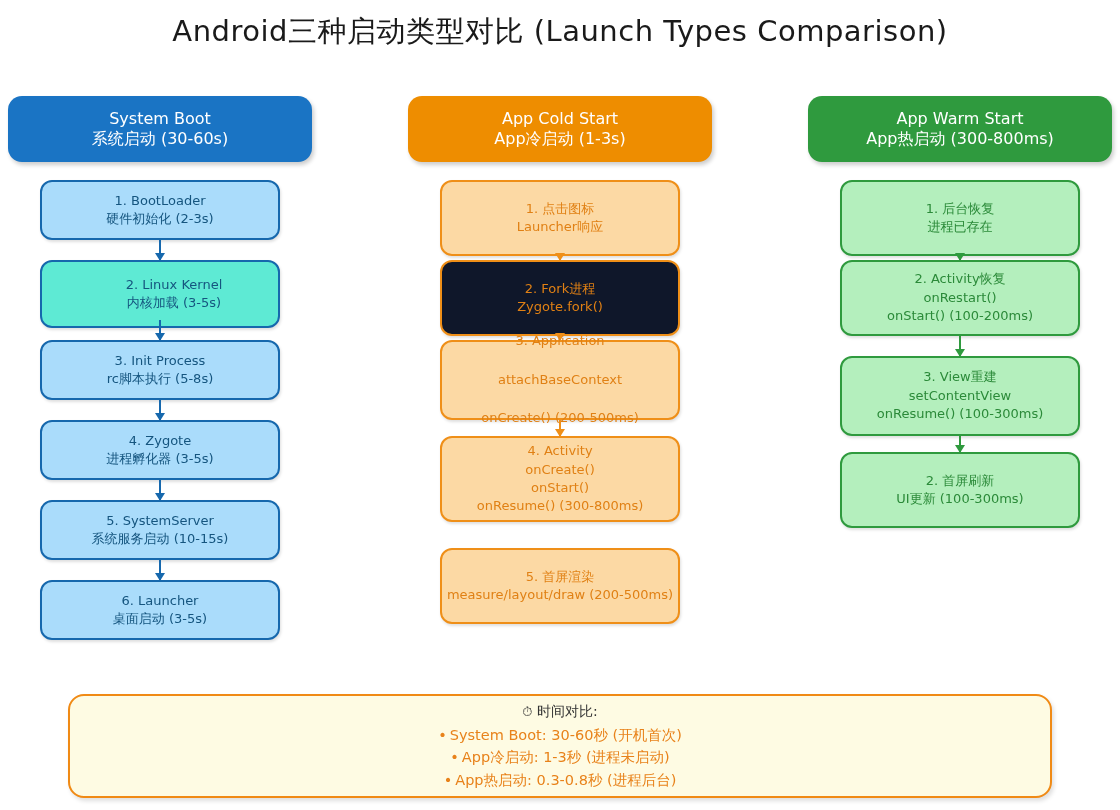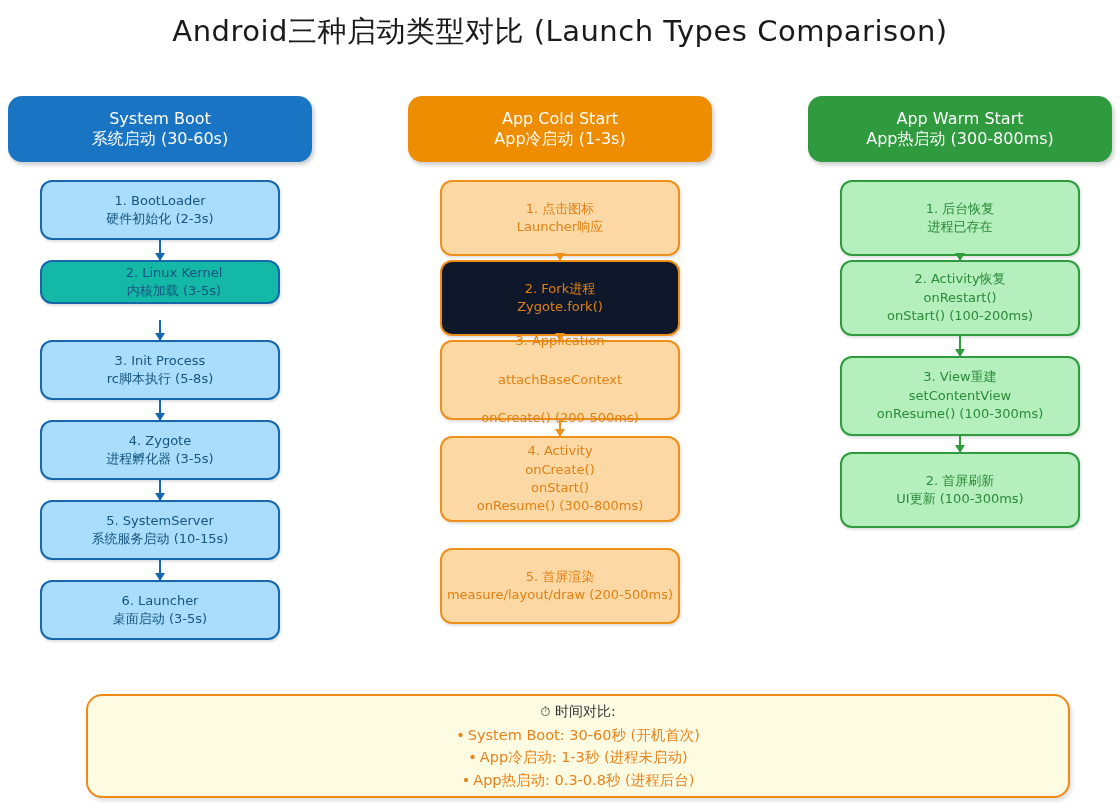--- a/index.html
+++ b/index.html
@@ -112,21 +112,20 @@
     box-sizing: border-box;
     border: 2px solid #f08a15;
     border-radius: 16px;
     background: #fefbe3;
     box-shadow: 2px 3px 4px rgba(0,0,0,.13);
     display: flex;
     flex-direction: column;
     align-items: center;
     justify-content: center;
     padding-top: 2px;
-    margin-left: 18px;
   }
   #summary-panel .s-head {
     font-size: 14px;
     color: #333333;
     margin-bottom: 3px;
   }
   #summary-panel .s-line {
     font-size: 14.5px;
     color: #e8821a;
     line-height: 1.55;
@@ -147,21 +146,21 @@
   <div class="col-header" style="background: rgb(26, 116, 196);">
     <span class="l1">System Boot</span>
     <span class="l2">系统启动 (30-60s)</span>
   </div>
   <div class="nodes">
     <div class="node" style="top: 0px; height: 60px; background: rgb(170, 220, 251); border-color: rgb(22, 104, 173); color: rgb(21, 85, 127);">
       <span class="ln">1. BootLoader</span>
       <span class="ln">硬件初始化 (2-3s)</span>
     </div>
     <div class="arrow arrow-c0" style="top: 60px; height: 20px; left: 119px; background: rgb(22, 104, 173); --c: #1668ad;;border:0;"></div>
-    <div class="node" style="top: 80px; height: 44px; background: #14b8a6; border-color: rgb(22, 104, 173); color: rgb(21, 85, 127); padding-left: 28px;">
+    <div class="node" style="top: 80px; height: 68px; background: #5eead4; border-color: rgb(22, 104, 173); color: rgb(21, 85, 127); padding-left: 28px;">
       <span class="ln">2. Linux Kernel</span>
       <span class="ln">内核加载 (3-5s)</span>
     </div>
     <div class="arrow arrow-c0" style="top: 140px; height: 20px; left: 119px; background: rgb(22, 104, 173); --c: #1668ad;;border:0;"></div>
     <div class="node" style="top: 160px; height: 60px; background: rgb(170, 220, 251); border-color: rgb(22, 104, 173); color: rgb(21, 85, 127);">
       <span class="ln">3. Init Process</span>
       <span class="ln">rc脚本执行 (5-8s)</span>
     </div>
     <div class="arrow arrow-c0" style="top: 220px; height: 20px; left: 119px; background: rgb(22, 104, 173); --c: #1668ad;;border:0;"></div>
     <div class="node" style="top: 240px; height: 60px; background: rgb(170, 220, 251); border-color: rgb(22, 104, 173); color: rgb(21, 85, 127);">

